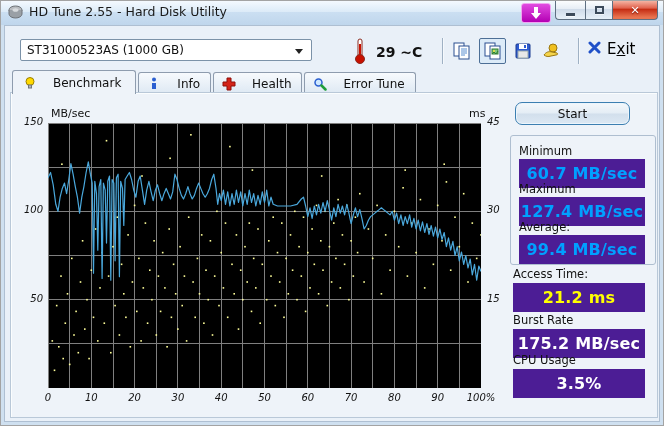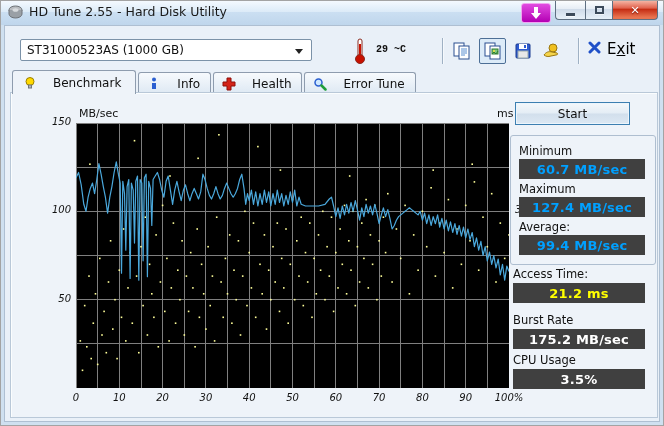--- a/index.html
+++ b/index.html
@@ -25,55 +25,55 @@
   .glyph-max{width:9px;height:8px;border:2px solid #3c4a5a;box-shadow:0 1px 0 rgba(255,255,255,.6);}
   .glyph-close{color:#fff;font-size:11px;font-weight:bold;text-shadow:0 1px 1px #7c1405;line-height:1;}
   
   .client{position:absolute;left:3px;top:24px;right:3px;bottom:3px;background:#e9f0f8;border:1px solid #aebfd2;}
   
   .combo{position:absolute;left:15px;top:13px;width:292px;height:22px;background:#fff;border:1px solid #7b92a8;
     border-radius:2px;font-size:12px;color:#111;display:flex;align-items:center;padding:0 6px;}
   .combo-arrow{position:absolute;right:8px;top:9px;width:0;height:0;border-left:4px solid transparent;
     border-right:4px solid transparent;border-top:5px solid #222;}
   .thermo{position:absolute;left:349px;top:12px;width:12px;height:26px;}
-  .temp{position:absolute;left:371px;top:18px;font-size:10px;font-weight:bold;color:#111;font-family:Liberation Mono, monospace;}
+  .temp{position:absolute;left:371px;top:18px;font-size:14px;font-weight:bold;color:#111;}
   .tsep{position:absolute;top:12px;width:2px;height:26px;border-left:1px solid #9fb1c4;border-right:1px solid #f5f9fd;}
   .tsep.s1{left:437px;} .tsep.s2{left:573px;}
   .tbtn{position:absolute;top:12px;width:27px;height:26px;border:none;background:transparent;padding:0;
     display:flex;align-items:center;justify-content:center;cursor:default;}
   .tbtn.pressed{border:1px solid #4d6f96;background:#dcebf8;border-radius:2px;}
   .exit{position:absolute;left:583px;top:14px;display:flex;align-items:center;gap:6px;font-size:15px;color:#000;}
   
   .tabs{position:absolute;left:7px;top:44px;display:flex;align-items:flex-end;}
   .tab{height:22px;margin-right:2px;padding:0 10px 0 8px;display:flex;align-items:center;gap:16px;font-size:12px;color:#111;
     background:linear-gradient(#f7fafd,#dde8f3);border:1px solid #8e9cae;border-bottom:none;border-radius:3px 3px 0 0;}
   .tab.active{height:24px;background:#eef3f9;position:relative;z-index:3;padding:0 14px 0 10px;}
   .tab .ticon{width:14px;height:14px;display:inline-flex;}
   
   .tabpanel{position:absolute;left:5px;top:66px;width:648px;height:326px;background:#eef3f9;
     border:1px solid #b9c8d8;box-shadow:inset 1px 1px 0 #fbfdfe;z-index:2;}
   
-  .chart-region{position:absolute;left:0;top:0;width:500px;height:326px;margin-left:28px;}
+  .chart-region{position:absolute;left:0;top:0;width:500px;height:326px;}
   #plot{position:absolute;left:37px;top:30px;background:#000;}
   .axis-unit{position:absolute;font-size:11px;color:#111;}
   .axis-unit.left{left:40px;top:14px;}
   .axis-unit.right{left:458px;top:14px;}
   .tick{position:absolute;font-size:10px;color:#111;font-style:italic;}
   .tick.l{width:32px;text-align:right;}
   .tick.r{width:30px;text-align:left;}
   .tick.x{width:34px;text-align:center;}
   
   .start{position:absolute;left:504px;top:9px;width:115px;height:23px;font-size:12px;color:#111;
-    background:linear-gradient(#f4f8fb,#e4edf5 48%,#d2dfec 52%,#dce8f3);border:1px solid #3c7fb1;border-radius:0;
+    background:linear-gradient(#f4f8fb,#e4edf5 48%,#d2dfec 52%,#dce8f3);border:1px solid #3c7fb1;border-radius:7px;
     box-shadow:inset 0 0 0 1px #ecf5fc;font-family:inherit;}
   .groupbox{position:absolute;left:499px;top:42px;width:146px;height:130px;border:1px solid #aebed0;border-radius:3px;}
   .gb-title{position:absolute;left:8px;top:-8px;background:#eef3f9;padding:0 4px;font-size:11.5px;color:#111;}
   .stat-label{position:absolute;font-size:11.5px;color:#111;}
-  .stat-box{position:absolute;height:20px;background:#404040;display:flex;align-items:center;justify-content:center;
-    font-size:13px;font-weight:bold;letter-spacing:0.2px;}
+  .stat-box{position:absolute;height:29px;background:#4c1d95;display:flex;align-items:center;justify-content:center;
+    font-size:16px;font-weight:bold;letter-spacing:0.2px;}
   .v-cyan{color:#00a0ff;} .v-yellow{color:#ffff00;} .v-white{color:#ffffff;}
   .gb .stat-label{left:8px;} .gb .stat-box{left:8px;width:126px;}
   u{text-decoration:underline;}
 </style>
 </head>
 <body>
 
 <div class="window">
 
   <div class="titlebar">

